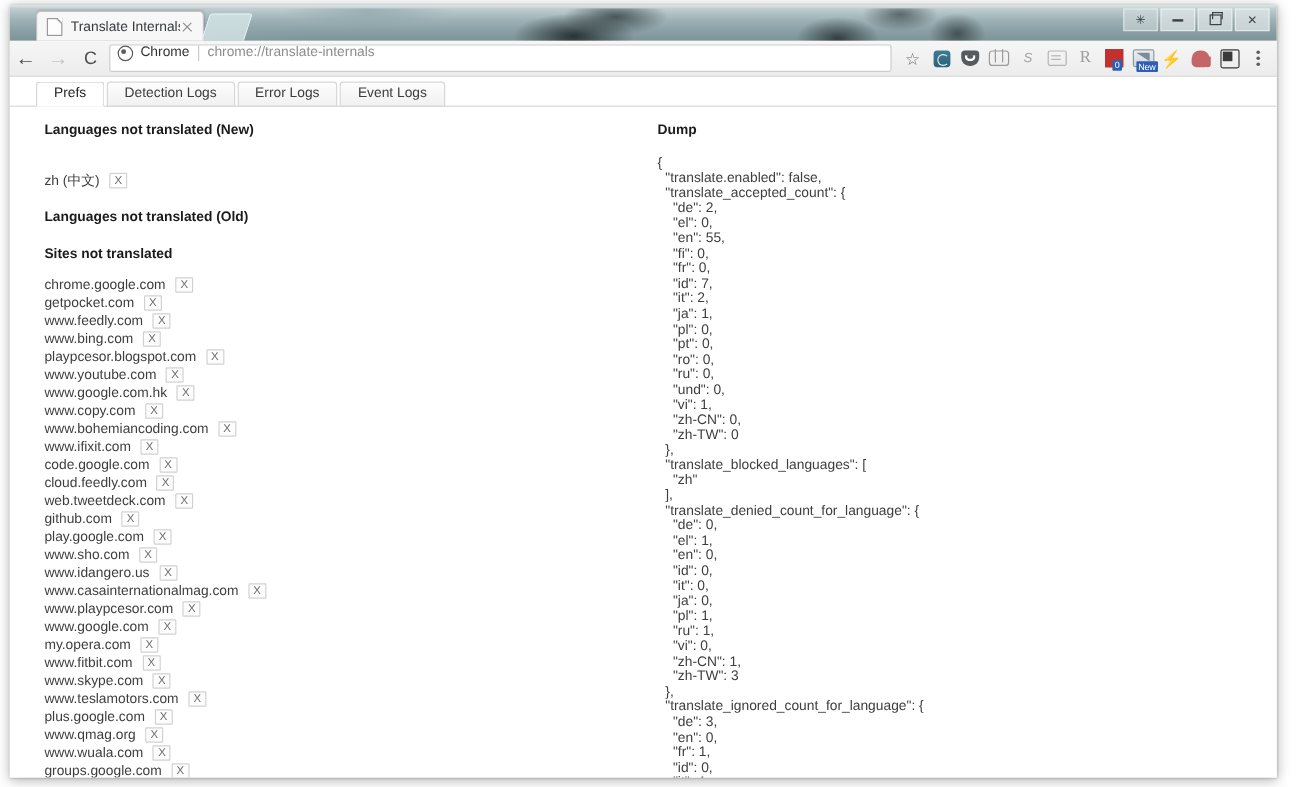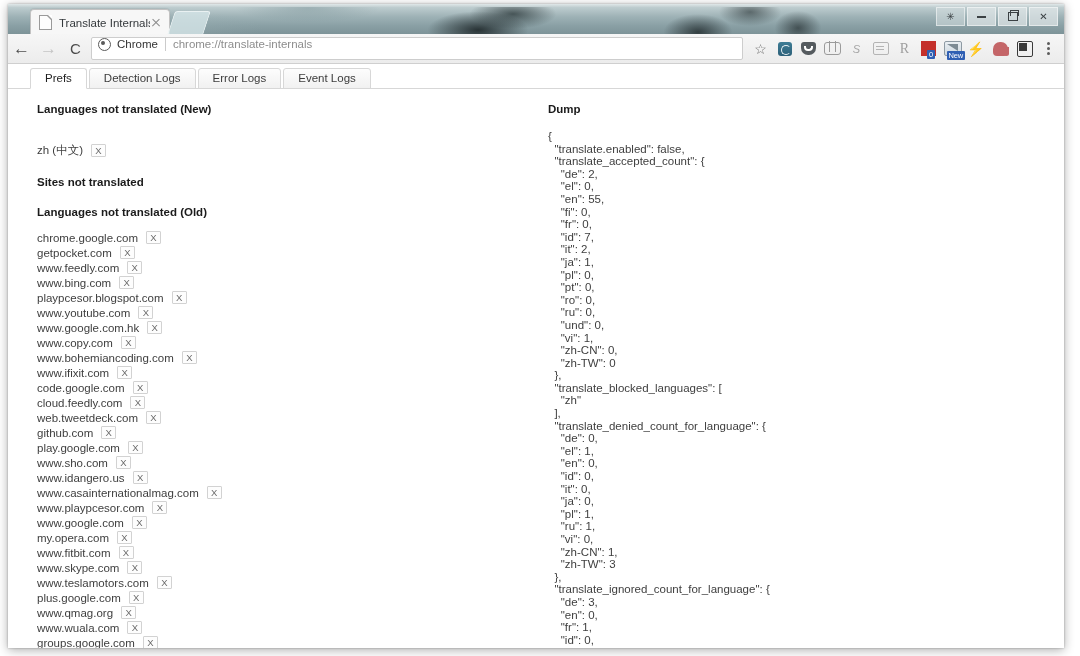--- a/index.html
+++ b/index.html
@@ -549,23 +549,23 @@
 
       <div id="left-column">
         <div class="section-heading">Languages not translated (New)</div>
         <div id="new-lang-block">
             <div class="entry-row">
               <span class="entry-label">zh (中文)</span>
               <span class="remove-btn">X</span>
             </div>
           </div>
 
+        <div class="section-heading" id="old-lang-heading">Languages not translated (Old)</div>
+
         <div class="section-heading" id="sites-heading">Sites not translated</div>
-
-        <div class="section-heading" id="old-lang-heading">Languages not translated (Old)</div>
         <div id="sites-list">
             <div class="entry-row">
               <span class="entry-label">chrome.google.com</span>
               <span class="remove-btn">X</span>
             </div>
             <div class="entry-row">
               <span class="entry-label">getpocket.com</span>
               <span class="remove-btn">X</span>
             </div>
             <div class="entry-row">

